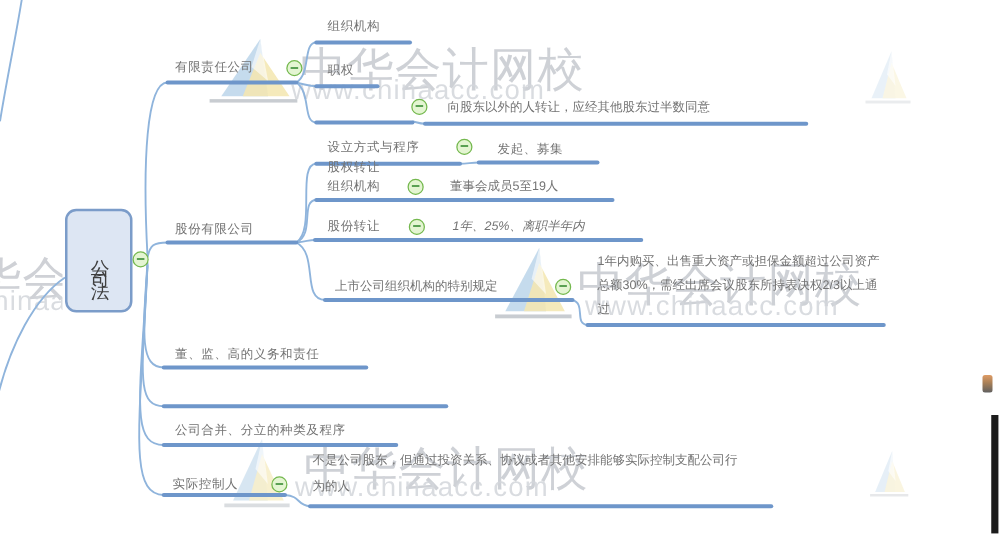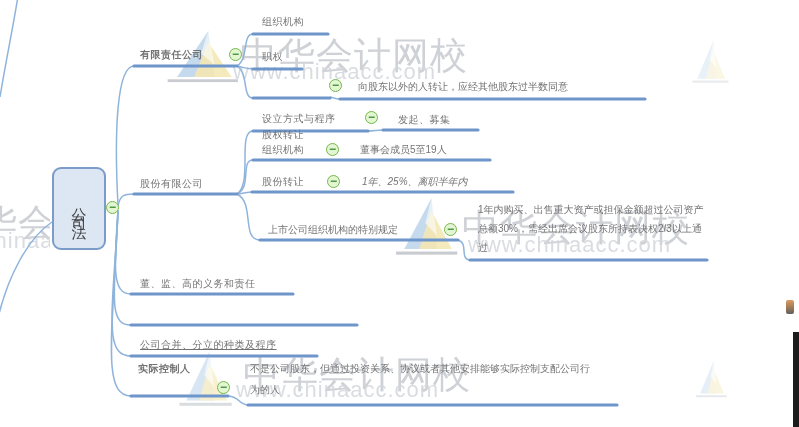--- a/index.html
+++ b/index.html
@@ -113,39 +113,39 @@
       <path d="M248,405 H617"></path>
     </g>
   </svg>
 
   <div class="node-layer">
 
     <div class="root-box">
       <span class="vtext">公司法</span>
     </div>
 
-    <div class="lbl" style="left:140px;top:46px;font-weight:bold;">有限责任公司</div>
+    <div class="lbl" style="left:140px;top:46px;">有限责任公司</div>
     <div class="lbl" style="left:262px;top:13px;">组织机构</div>
     <div class="lbl" style="left:262px;top:48px;">职权</div>
     <div class="lbl" style="left:262px;top:78px;margin-top:48px;">股权转让</div>
     <div class="lbl" style="left:358px;top:78px;letter-spacing:0;">向股东以外的人转让，应经其他股东过半数同意</div>
 
     <div class="lbl" style="left:140px;top:175px;">股份有限公司</div>
     <div class="lbl" style="left:262px;top:110px;">设立方式与程序</div>
     <div class="lbl" style="left:398px;top:111px;">发起、募集</div>
     <div class="lbl" style="left:262px;top:141px;">组织机构</div>
     <div class="lbl" style="left:360px;top:141px;letter-spacing:0;">董事会成员5至19人</div>
     <div class="lbl" style="left:262px;top:173px;">股份转让</div>
     <div class="lbl" style="left:362px;top:173px;letter-spacing:0;font-style:italic;">1年、25%、离职半年内</div>
     <div class="lbl" style="left:268px;top:221px;letter-spacing:0;">上市公司组织机构的特别规定</div>
     <div class="lbl wrap" style="left:478px;top:200px;width:232px;line-height:19px;letter-spacing:0;">1年内购买、出售重大资产或担保金额超过公司资产总额30%，需经出席会议股东所持表决权2/3以上通过</div>
 
     <div class="lbl" style="left:140px;top:275px;">董、监、高的义务和责任</div>
-    <div class="lbl" style="left:140px;top:336px;text-decoration:underline;">公司合并、分立的种类及程序</div>
-    <div class="lbl" style="left:138px;top:360px;font-weight:bold;">实际控制人</div>
+    <div class="lbl" style="left:140px;top:336px;">公司合并、分立的种类及程序</div>
+    <div class="lbl" style="left:138px;top:379px;">实际控制人</div>
     <div class="lbl wrap" style="left:250px;top:358px;width:348px;line-height:21px;letter-spacing:0;">不是公司股东，但通过投资关系、协议或者其他安排能够实际控制支配公司行为的人</div>
 
     <span class="collapse" style="left:106px;top:201px;">−</span>
     <span class="collapse" style="left:229px;top:48px;">−</span>
     <span class="collapse" style="left:329px;top:79px;">−</span>
     <span class="collapse" style="left:365px;top:111px;">−</span>
     <span class="collapse" style="left:326px;top:143px;">−</span>
     <span class="collapse" style="left:327px;top:175px;">−</span>
     <span class="collapse" style="left:444px;top:223px;">−</span>
     <span class="collapse" style="left:217px;top:381px;">−</span>

